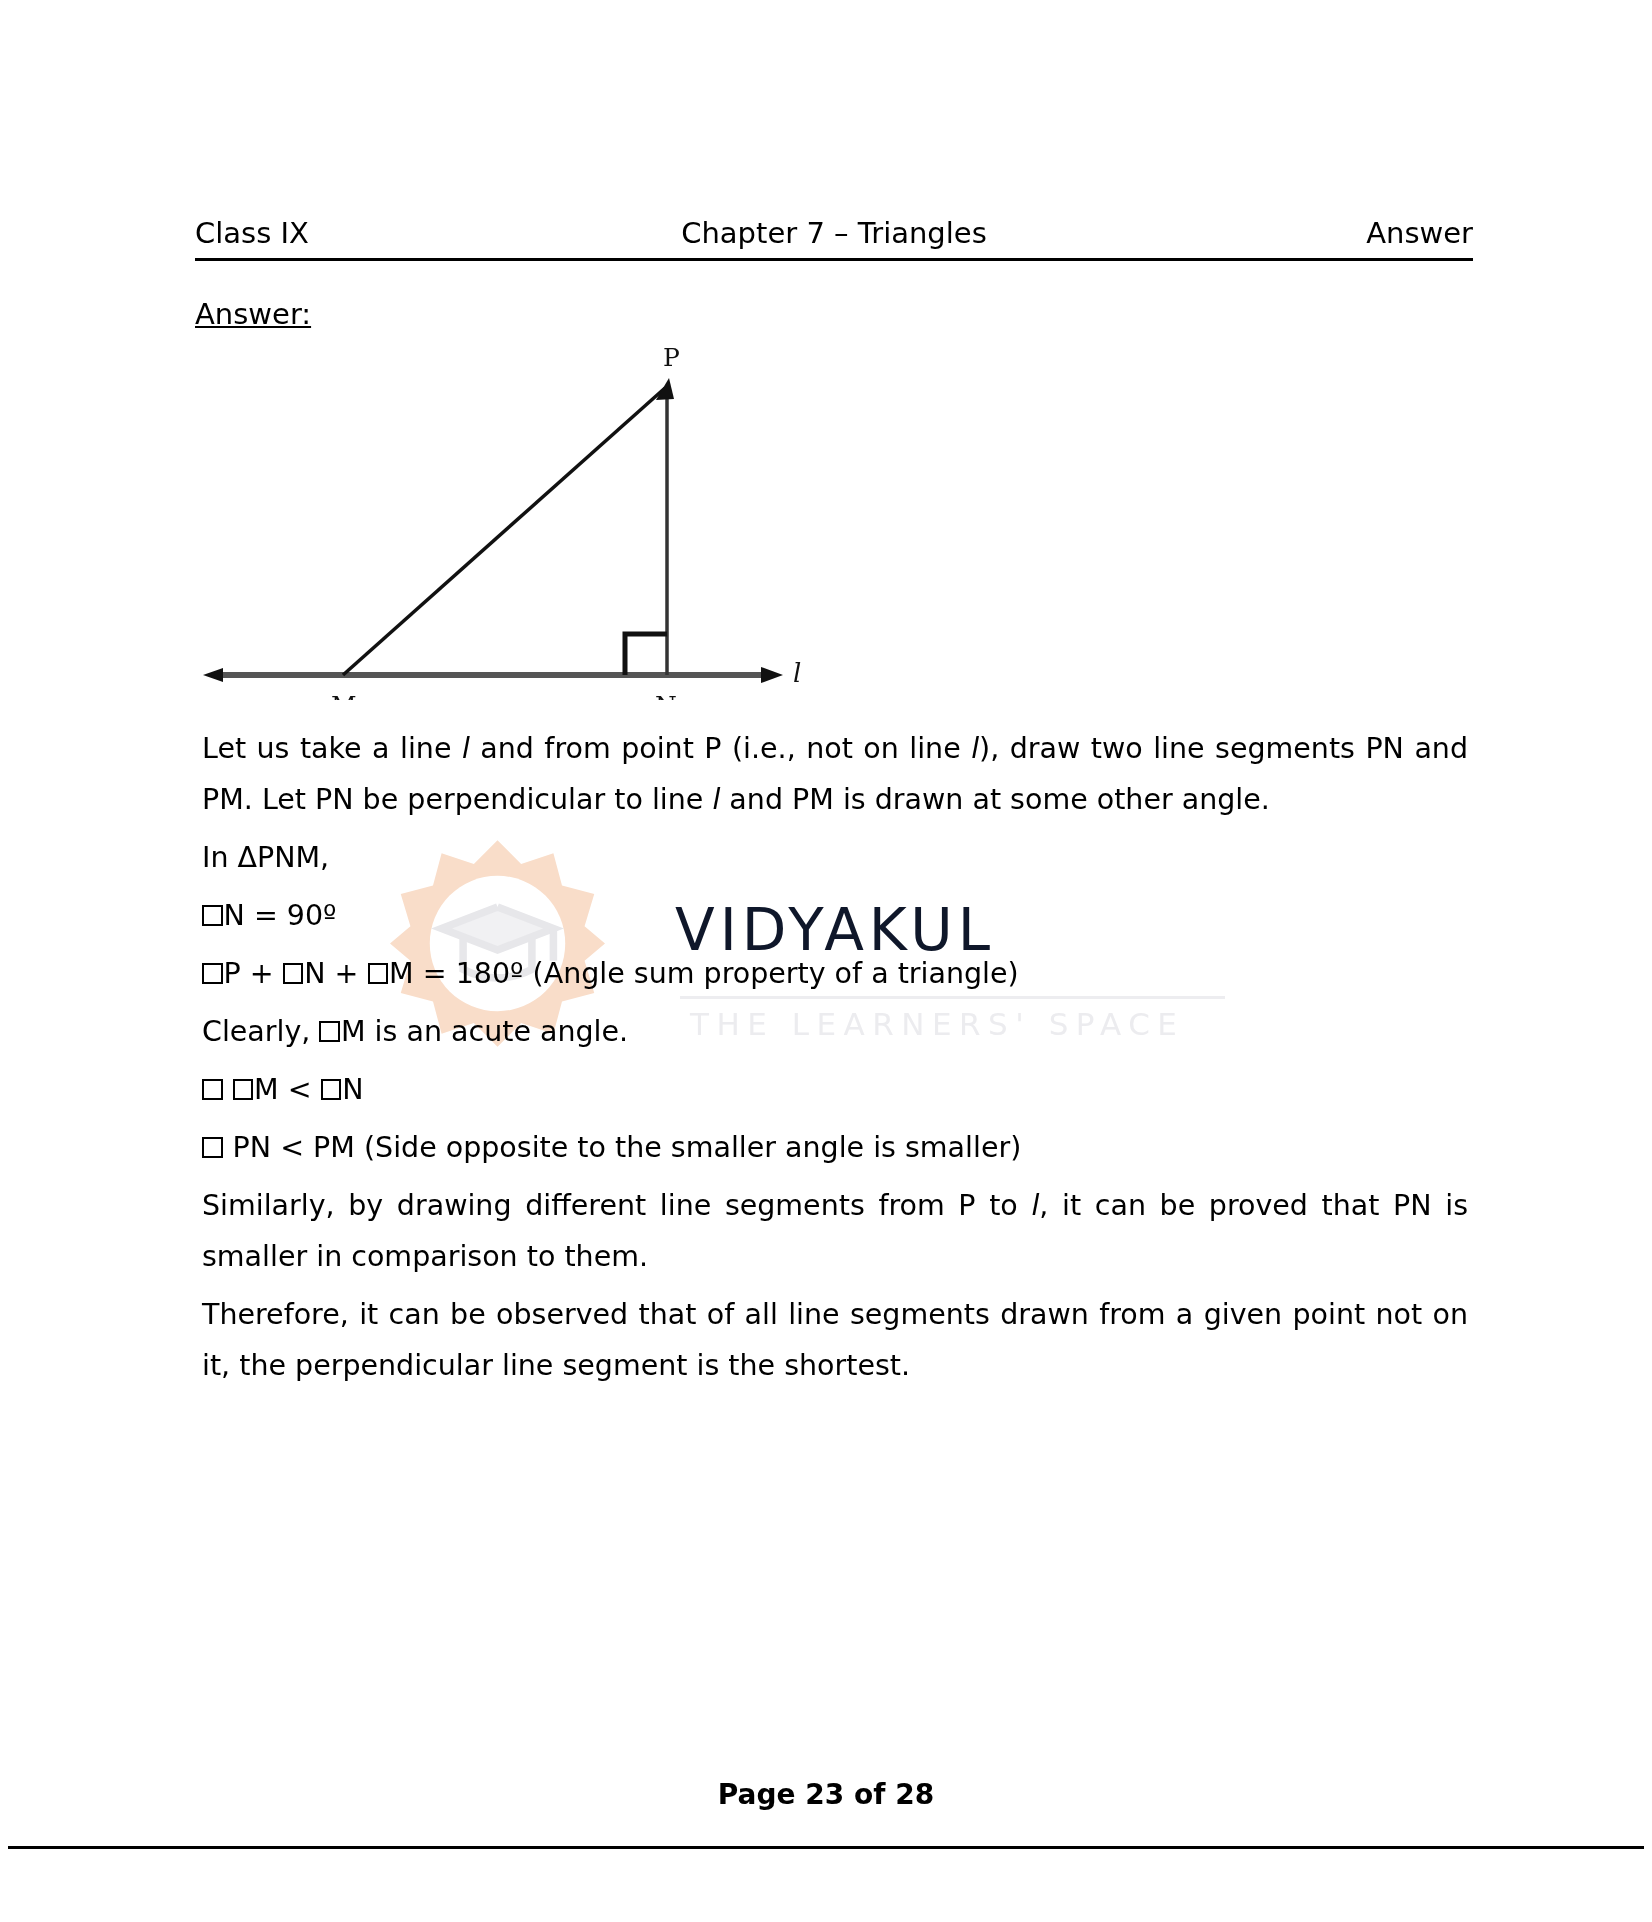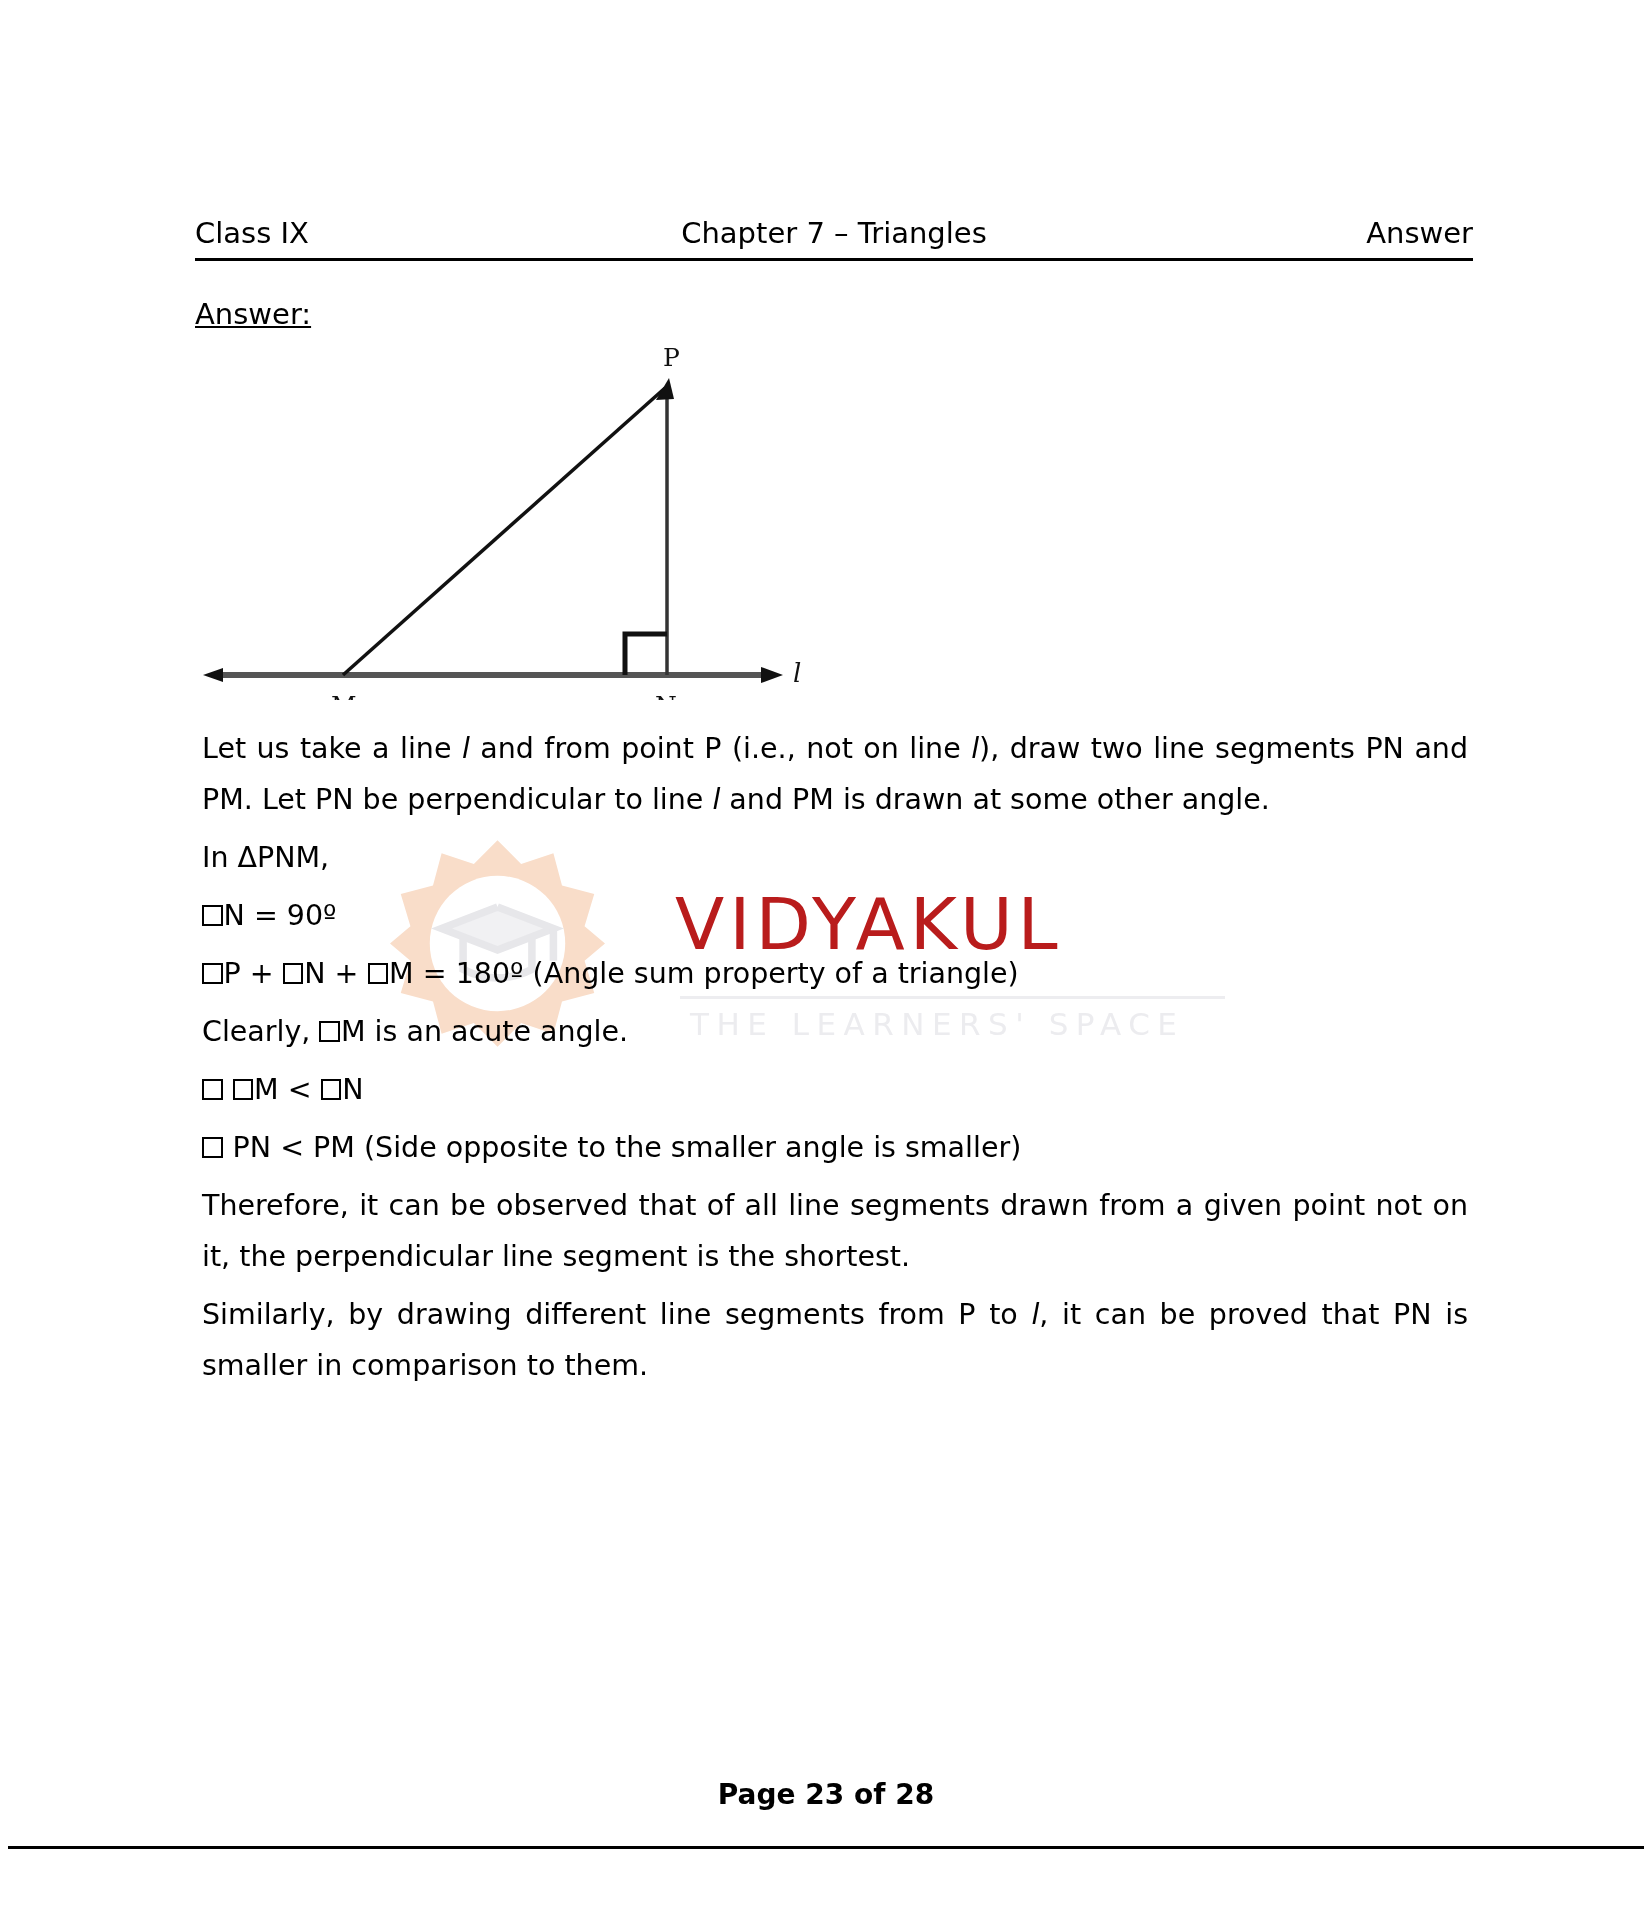--- a/index.html
+++ b/index.html
@@ -114,24 +114,24 @@
   .wm-logo {
     position: absolute;
     left: 0;
     top: 8px;
     width: 215px;
     height: 215px;
   }
   .wm-text {
     position: absolute;
     left: 285px;
-    top: 54px;
-    font-size: 72px;
+    top: 68px;
+    font-size: 58px;
     letter-spacing: 5px;
-    color: #b91c1c;
+    color: #0f172a;
     font-family: "DejaVu Sans", sans-serif;
     white-space: nowrap;
   }
   .wm-divider {
     position: absolute;
     left: 290px;
     top: 168px;
     width: 545px;
     height: 3px;
     background: #ededf0;
@@ -234,22 +234,22 @@
 
     <p class="nojust"><span class="tofu"></span><span>P + </span><span class="tofu"></span><span>N + </span><span class="tofu"></span><span>M = 180º (Angle sum property of a triangle)</span></p>
 
 
     <p class="nojust"><span>Clearly, </span><span class="tofu"></span><span>M is an acute angle.</span></p>
 
     <p class="nojust"><span class="tofu"></span>&nbsp;<span class="tofu"></span><span>M &lt; </span><span class="tofu"></span><span>N</span></p>
 
     <p class="nojust"><span class="tofu"></span>&nbsp;<span>PN &lt; PM (Side opposite to the smaller angle is smaller)</span></p>
 
+    <p><span>Similarly, by drawing different line segments from P to </span><span class="ital">l</span><span>, it can be proved that PN is smaller in comparison to them.</span></p>
+
     <p>Therefore, it can be observed that of all line segments drawn from a given point not on it, the perpendicular line segment is the shortest.</p>
-
-    <p><span>Similarly, by drawing different line segments from P to </span><span class="ital">l</span><span>, it can be proved that PN is smaller in comparison to them.</span></p>
 
   </div>
 
   <div class="footer-rule"></div>
   <div class="footer-text">Page 23 of 28</div>
 
 </div>
 
 </body></html>

